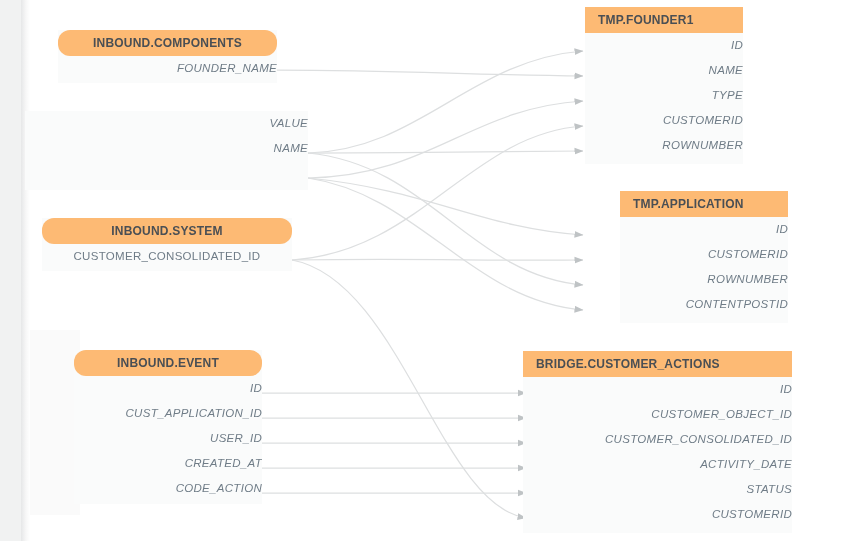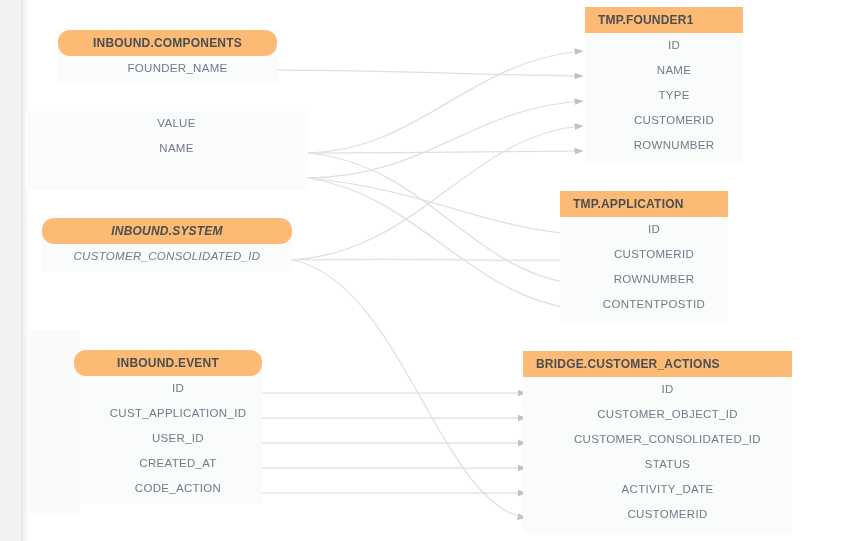--- a/index.html
+++ b/index.html
@@ -61,21 +61,21 @@
 
   .field-row {
     height: 25px;
     line-height: 25px;
     font-size: 11.5px;
     color: #6f7c87;
     letter-spacing: 0.3px;
     white-space: nowrap;
     overflow: hidden;
   }
-  .fld-left   { text-align: center; padding-left: 20px; }
+  .fld-left   { text-align: right; padding-left: 20px; font-style: italic; }
   .fld-center { text-align: center; }
 </style>
 </head>
 <body>
 
 <div id="canvas">
 
   <div class="gutter-strip"></div>
   <div class="panel-edge"></div>
   <div class="soft-blob" style="left:30px; top:330px; width:50px; height:185px;"></div>
@@ -119,21 +119,21 @@
   <div class="table-box" style="left:58px; top:30px; width:219px; height:53px;">
     <div class="table-header hdr-center">INBOUND.COMPONENTS</div>
     <div class="field-row fld-left">FOUNDER_NAME</div>
   </div>
 
   <div class="table-box" style="left:25px; top:111px; width:283px; height:79px;">
     <div class="field-row fld-left">VALUE</div>
     <div class="field-row fld-left">NAME</div>
   </div>
 
-  <div class="table-box" style="left:42px; top:218px; width:250px; height:53px;font-style:italic;">
+  <div class="table-box" style="left:42px; top:218px; width:250px; height:53px;">
     <div class="table-header hdr-center">INBOUND.SYSTEM</div>
     <div class="field-row fld-center">CUSTOMER_CONSOLIDATED_ID</div>
   </div>
 
   <div class="table-box" style="left:74px; top:350px; width:188px; height:154px;">
     <div class="table-header hdr-center">INBOUND.EVENT</div>
     <div class="field-row fld-left">ID</div>
     <div class="field-row fld-left">CUST_APPLICATION_ID</div>
     <div class="field-row fld-left">USER_ID</div>
     <div class="field-row fld-left">CREATED_AT</div>
@@ -142,31 +142,31 @@
 
   <div class="table-box" style="left:585px; top:7px; width:158px; height:157px;">
     <div class="table-header hdr-left">TMP.FOUNDER1</div>
     <div class="field-row fld-left">ID</div>
     <div class="field-row fld-left">NAME</div>
     <div class="field-row fld-left">TYPE</div>
     <div class="field-row fld-left">CUSTOMERID</div>
     <div class="field-row fld-left">ROWNUMBER</div>
   </div>
 
-  <div class="table-box" style="left:560px; top:191px; width:168px; height:132px;">
+  <div class="table-box" style="left:620px; top:191px; width:168px; height:132px;">
     <div class="table-header hdr-left">TMP.APPLICATION</div>
     <div class="field-row fld-left">ID</div>
     <div class="field-row fld-left">CUSTOMERID</div>
     <div class="field-row fld-left">ROWNUMBER</div>
     <div class="field-row fld-left">CONTENTPOSTID</div>
   </div>
 
   <div class="table-box" style="left:523px; top:351px; width:269px; height:182px;">
     <div class="table-header hdr-left">BRIDGE.CUSTOMER_ACTIONS</div>
     <div class="field-row fld-left">ID</div>
     <div class="field-row fld-left">CUSTOMER_OBJECT_ID</div>
     <div class="field-row fld-left">CUSTOMER_CONSOLIDATED_ID</div>
+    <div class="field-row fld-left">ACTIVITY_DATE</div>
     <div class="field-row fld-left">STATUS</div>
-    <div class="field-row fld-left">ACTIVITY_DATE</div>
     <div class="field-row fld-left">CUSTOMERID</div>
   </div>
 
 </div>
 
 </body></html>

